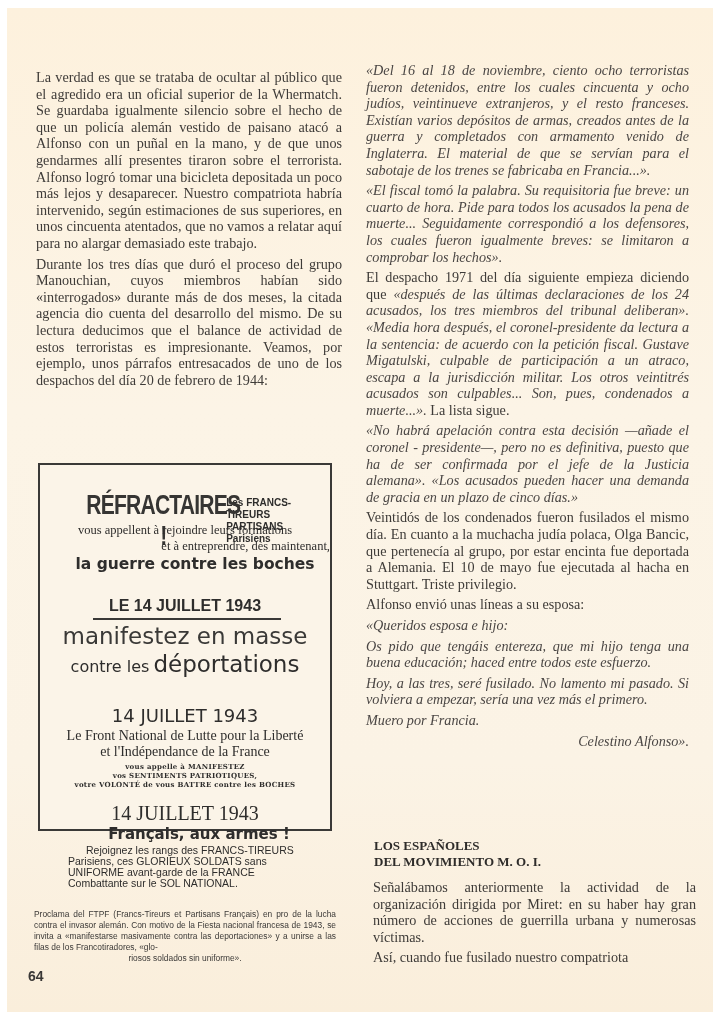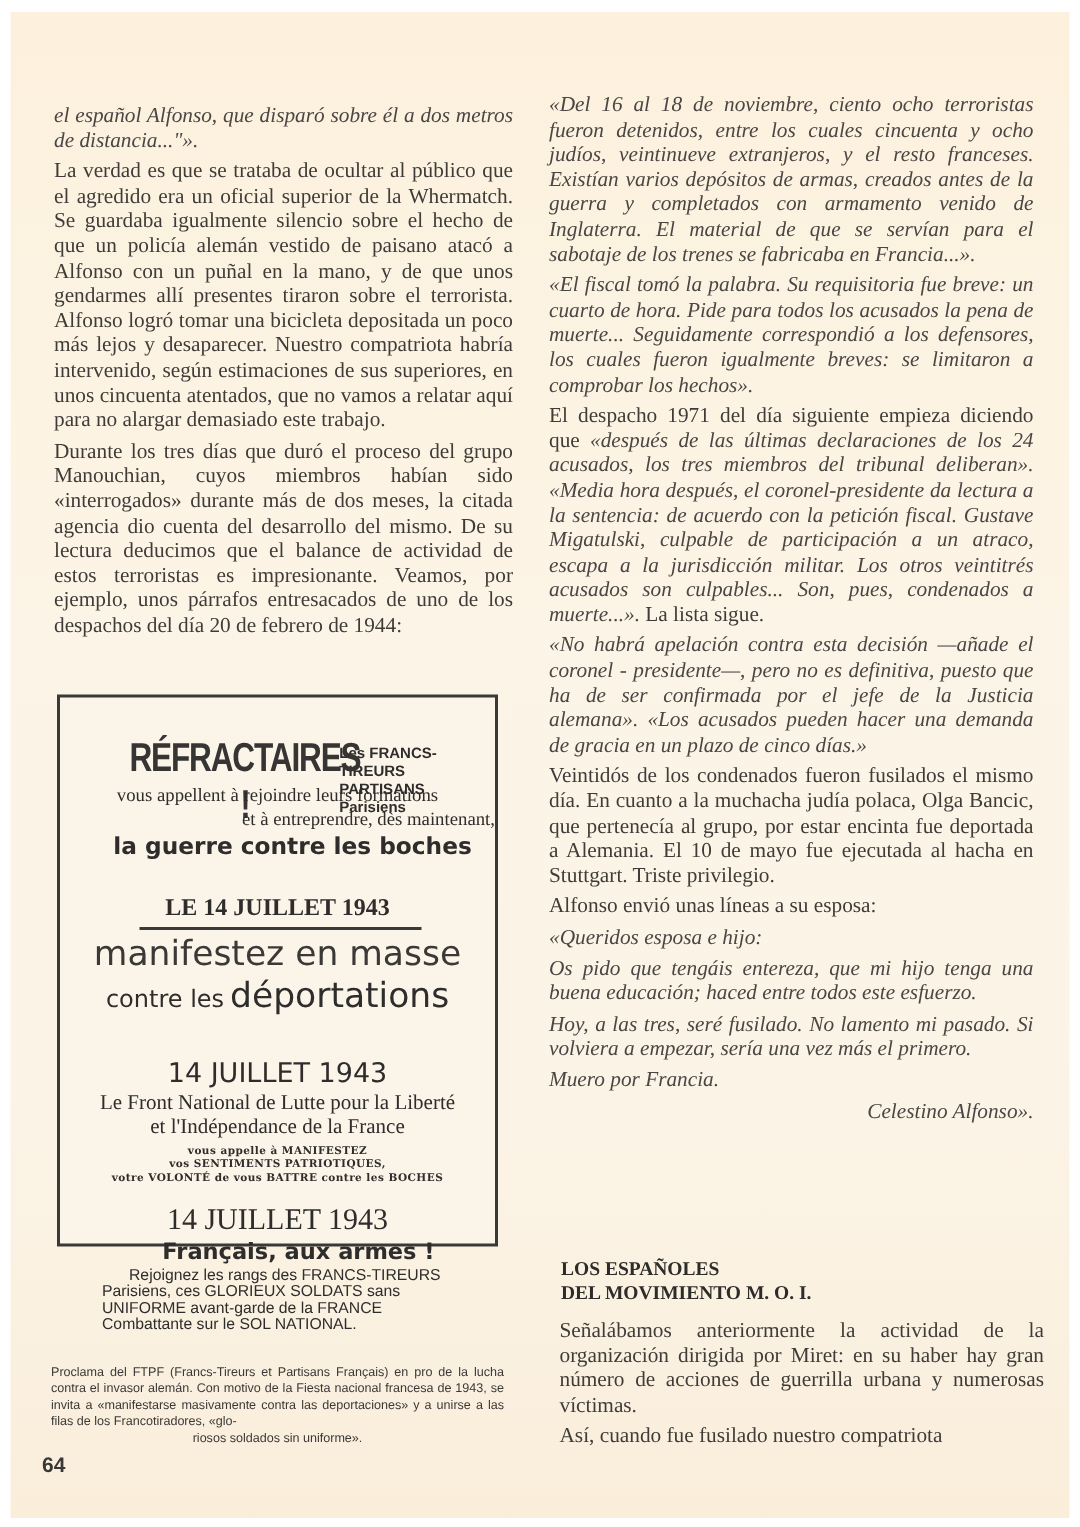--- a/index.html
+++ b/index.html
@@ -25,21 +25,21 @@
     position: absolute; left: 38px; top: 463px; width: 294px; height: 368px;
     border: 2px solid #3a3937; box-sizing: border-box; background: #fbf4e8;
     color: #2e2d2c; text-align: center;
   }
   .p-head { position: absolute; top: 25px; left: 0; width: 100%; display: flex; justify-content: center; align-items: center; }
   .p-refr { font-family: "Liberation Sans", "DejaVu Sans", sans-serif; font-weight: bold; font-size: 27px; letter-spacing: -1px; transform: scaleX(0.78); transform-origin: right center; margin-right: -20px; color: #363533;}
   .p-ftp { font-family: "Liberation Sans", sans-serif; font-size: 10px; line-height: 12px; text-align: left; font-weight: bold; margin-left: 4px;}
   .p-line { position: absolute; left: 0; width: 100%; }
   .serif-s { font-family: "Liberation Serif", serif; font-size: 12.5px; }
   .p-guerre { font-family: "DejaVu Sans", sans-serif; font-weight: bold; font-size: 15.5px; }
-  .p-le14 { font-family: Liberation Serif, serif; font-weight: bold; font-size: 16px; }
+  .p-le14 { font-family: Liberation Sans, sans-serif; font-weight: bold; font-size: 16px; }
   .p-rule { position: absolute; left: 53px; width: 188px; height: 2px; background: #3a3937; top: 153px; }
   .p-manif { font-family: "DejaVu Sans", sans-serif; font-size: 23px; color: #3a3937; }
   .p-contre { font-family: "DejaVu Sans", sans-serif; font-size: 16px; }
   .p-depo { font-size: 23px; }
   .p-date2 { font-family: "DejaVu Sans", sans-serif; font-size: 18px; }
   .p-front { font-family: "Liberation Serif", serif; font-size: 14px; line-height: 16px; }
   .p-small { font-family: "DejaVu Serif", serif; font-weight: bold; font-size: 7px; line-height: 9px; letter-spacing: 0.3px; }
   .p-date3 { font-family: "Liberation Serif", serif; font-size: 20px; }
   .p-fr { font-family: "DejaVu Sans", sans-serif; font-weight: bold; font-size: 15px; text-align: center; padding-left: 28px; box-sizing: border-box; }
   .p-rej { font-family: "Liberation Sans", sans-serif; font-size: 10.5px; line-height: 11px; text-align: left; padding: 0 28px; box-sizing: border-box; text-indent: 18px; }
@@ -59,21 +59,20 @@
     font-weight: bold; font-size: 13px; line-height: 16px; color: #2e2c2a;
   }
   .right2 { left: 374px; top: 879px; width: 314px; }
 </style>
 </head>
 <body>
 
 <div class="page">
 
   <div class="col left">
-    <p class="it">el español Alfonso, que disparó sobre él a dos metros de distancia..."».</p>
     <p>La verdad es que se trataba de ocultar al público que el agredido era un oficial superior de la Whermatch. Se guardaba igualmente silencio sobre el hecho de que un policía alemán vestido de paisano atacó a Alfonso con un puñal en la mano, y de que unos gendarmes allí presentes tiraron sobre el terrorista. Alfonso logró tomar una bicicleta depositada un poco más lejos y desaparecer. Nuestro compatriota habría intervenido, según estimaciones de sus superiores, en unos cincuenta atentados, que no vamos a relatar aquí para no alargar demasiado este trabajo.</p>
     <p>Durante los tres días que duró el proceso del grupo Manouchian, cuyos miembros habían sido «interrogados» durante más de dos meses, la citada agencia dio cuenta del desarrollo del mismo. De su lectura deducimos que el balance de actividad de estos terroristas es impresionante. Veamos, por ejemplo, unos párrafos entresacados de uno de los despachos del día 20 de febrero de 1944:</p>
   </div>
 
   <div class="poster" style="left:31px; top:455px;">
     <div class="p-head">
       <span class="p-refr">RÉFRACTAIRES !</span>
       <span class="p-ftp">
         <span>Les FRANCS-TIREURS</span><br>
         <span>PARTISANS Parisiens</span>

